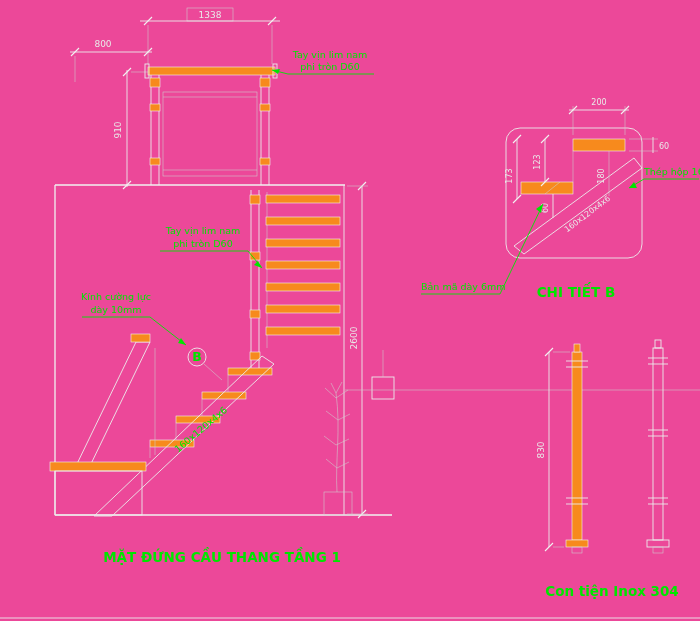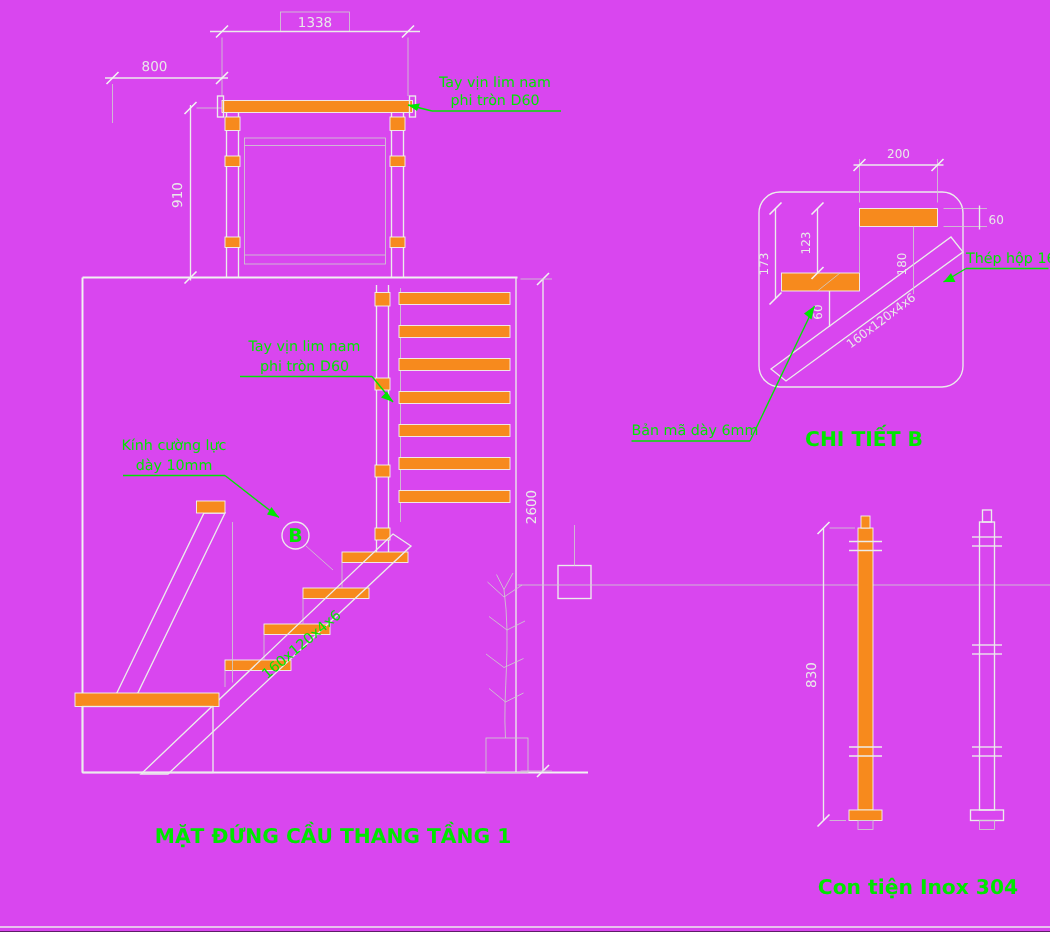--- a/index.html
+++ b/index.html
@@ -1,16 +1,16 @@
 <!DOCTYPE html>
 <html><head>
 <meta charset="utf-8">
 <style>
   html,body{margin:0;padding:0;background:#000;}
-  .canvas{position:relative;width:700px;height:621px;background:#d946ef;overflow:hidden;}
+  .canvas{position:relative;width:700px;height:621px;background:#ec4899;overflow:hidden;}
   svg{display:block;}
   svg text{font-family:"DejaVu Sans",sans-serif;}
   .dim{fill:#e9e9e9;font-size:9px;}
   .dimS{fill:#e9e9e9;font-size:8px;}
   .note{fill:#00e600;font-size:9.5px;}
   .noteTitle{fill:#00e600;font-size:13.5px;font-weight:bold;}
   .noteB{fill:#00e600;font-size:12.5px;font-weight:bold;}
   .ln{stroke:#ececec;stroke-width:0.9;fill:none;}
   .ln2{stroke:#f2f2f2;stroke-width:1.3;fill:none;}
   .thin{stroke:#cfcfcf;stroke-width:0.55;fill:none;}

